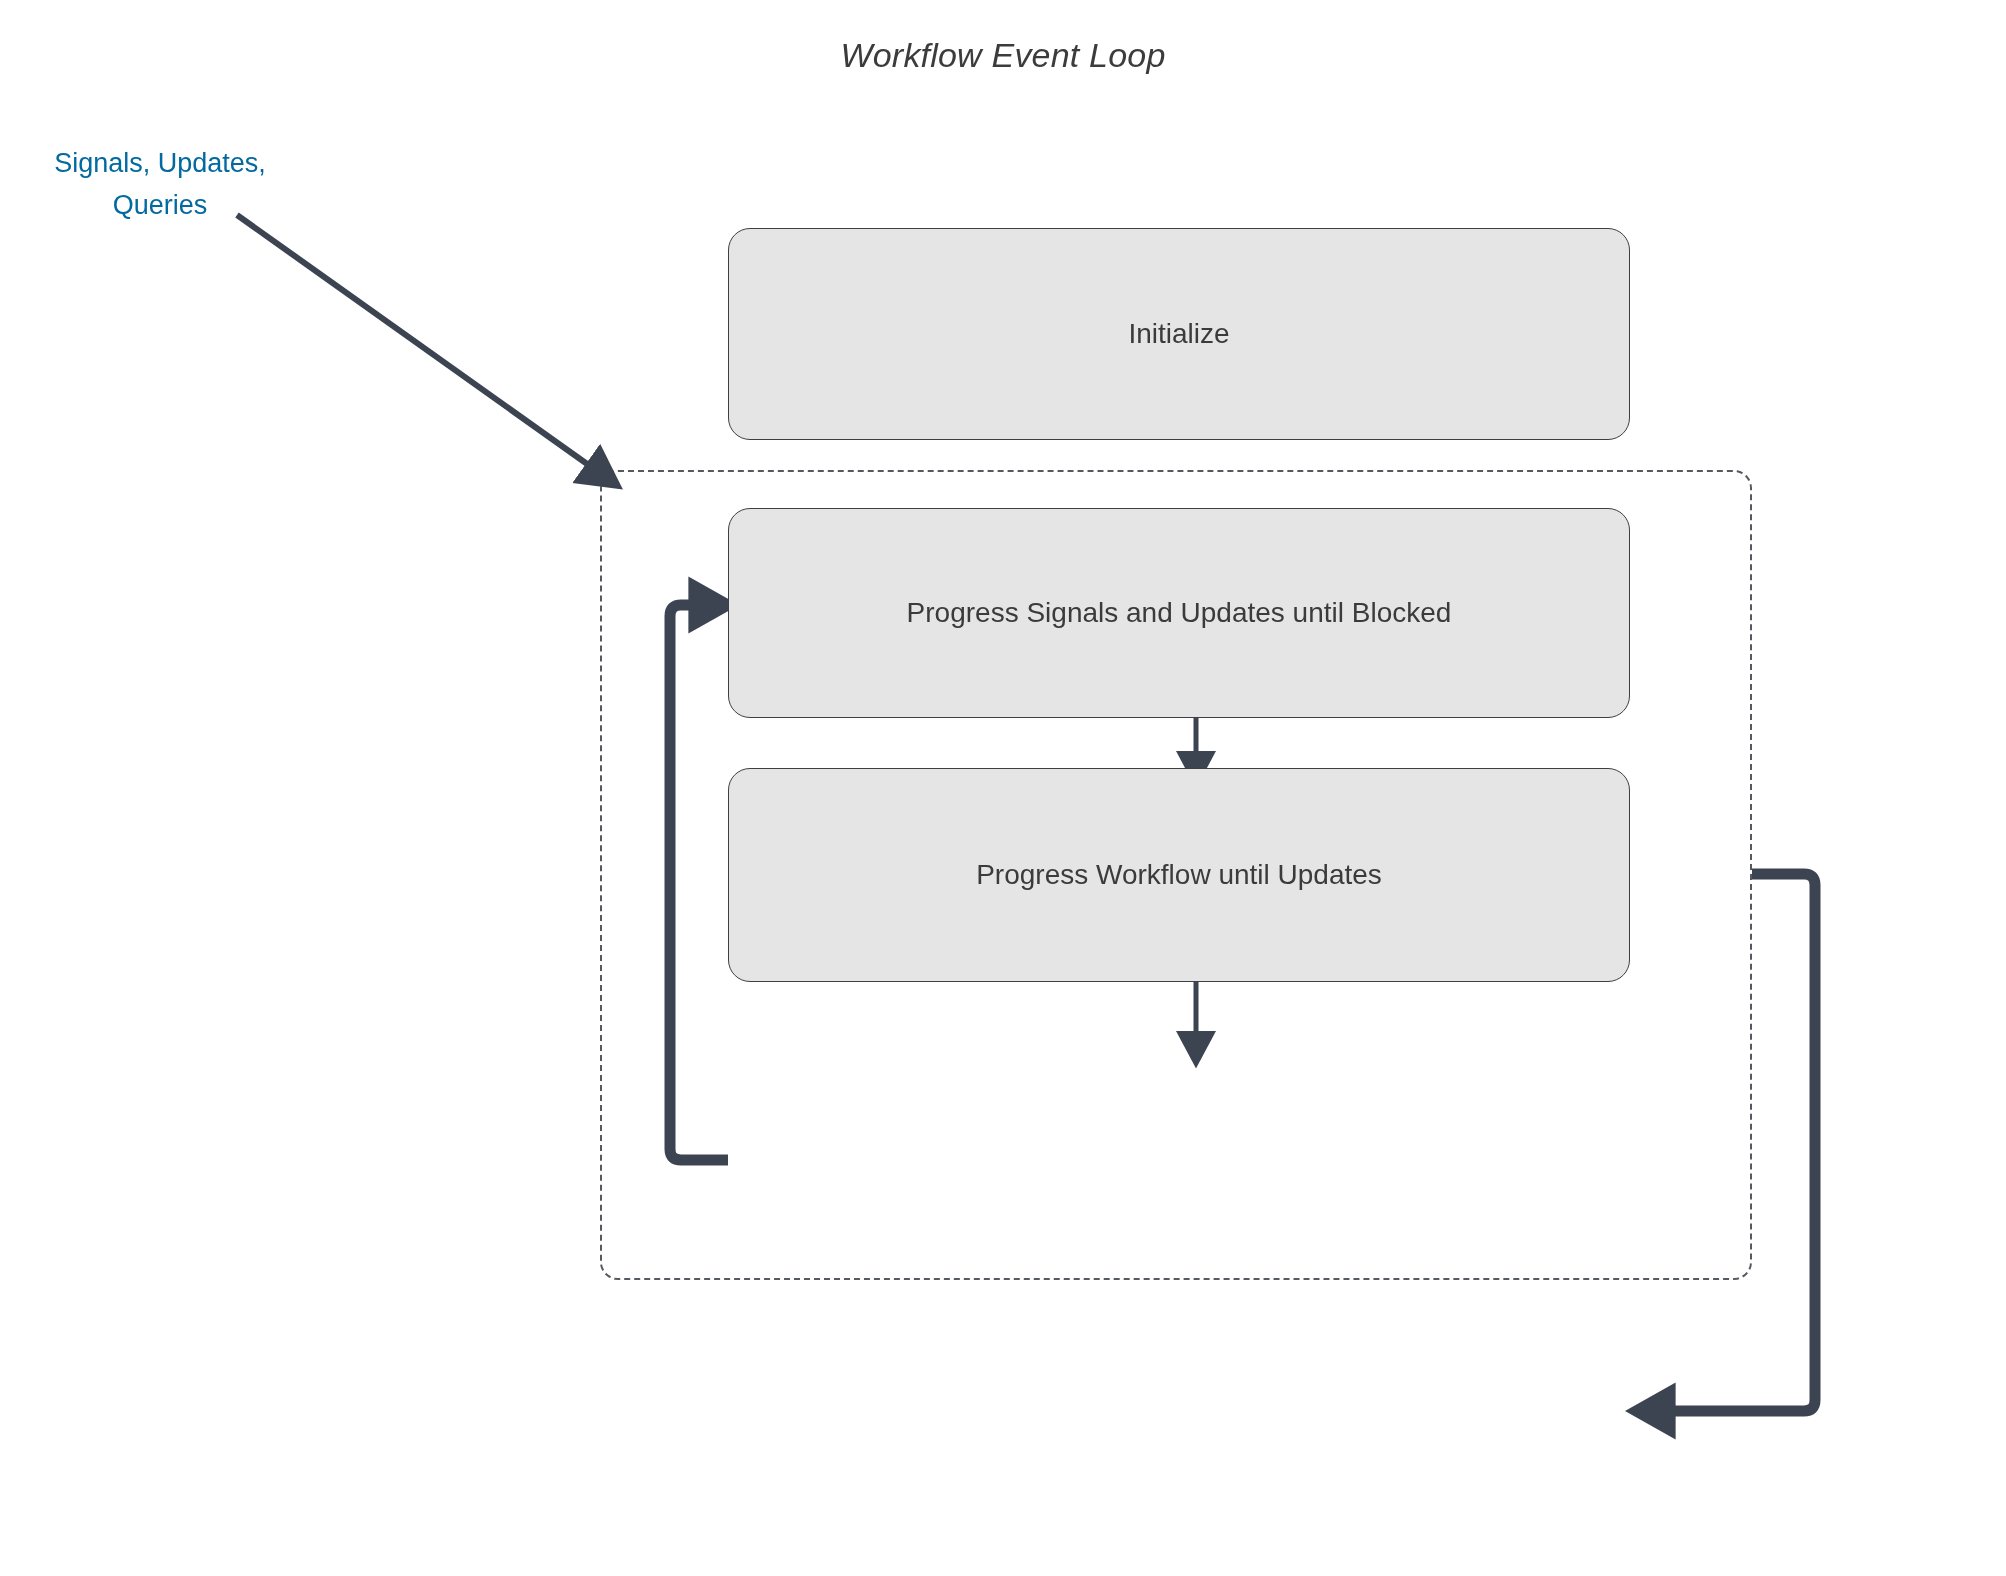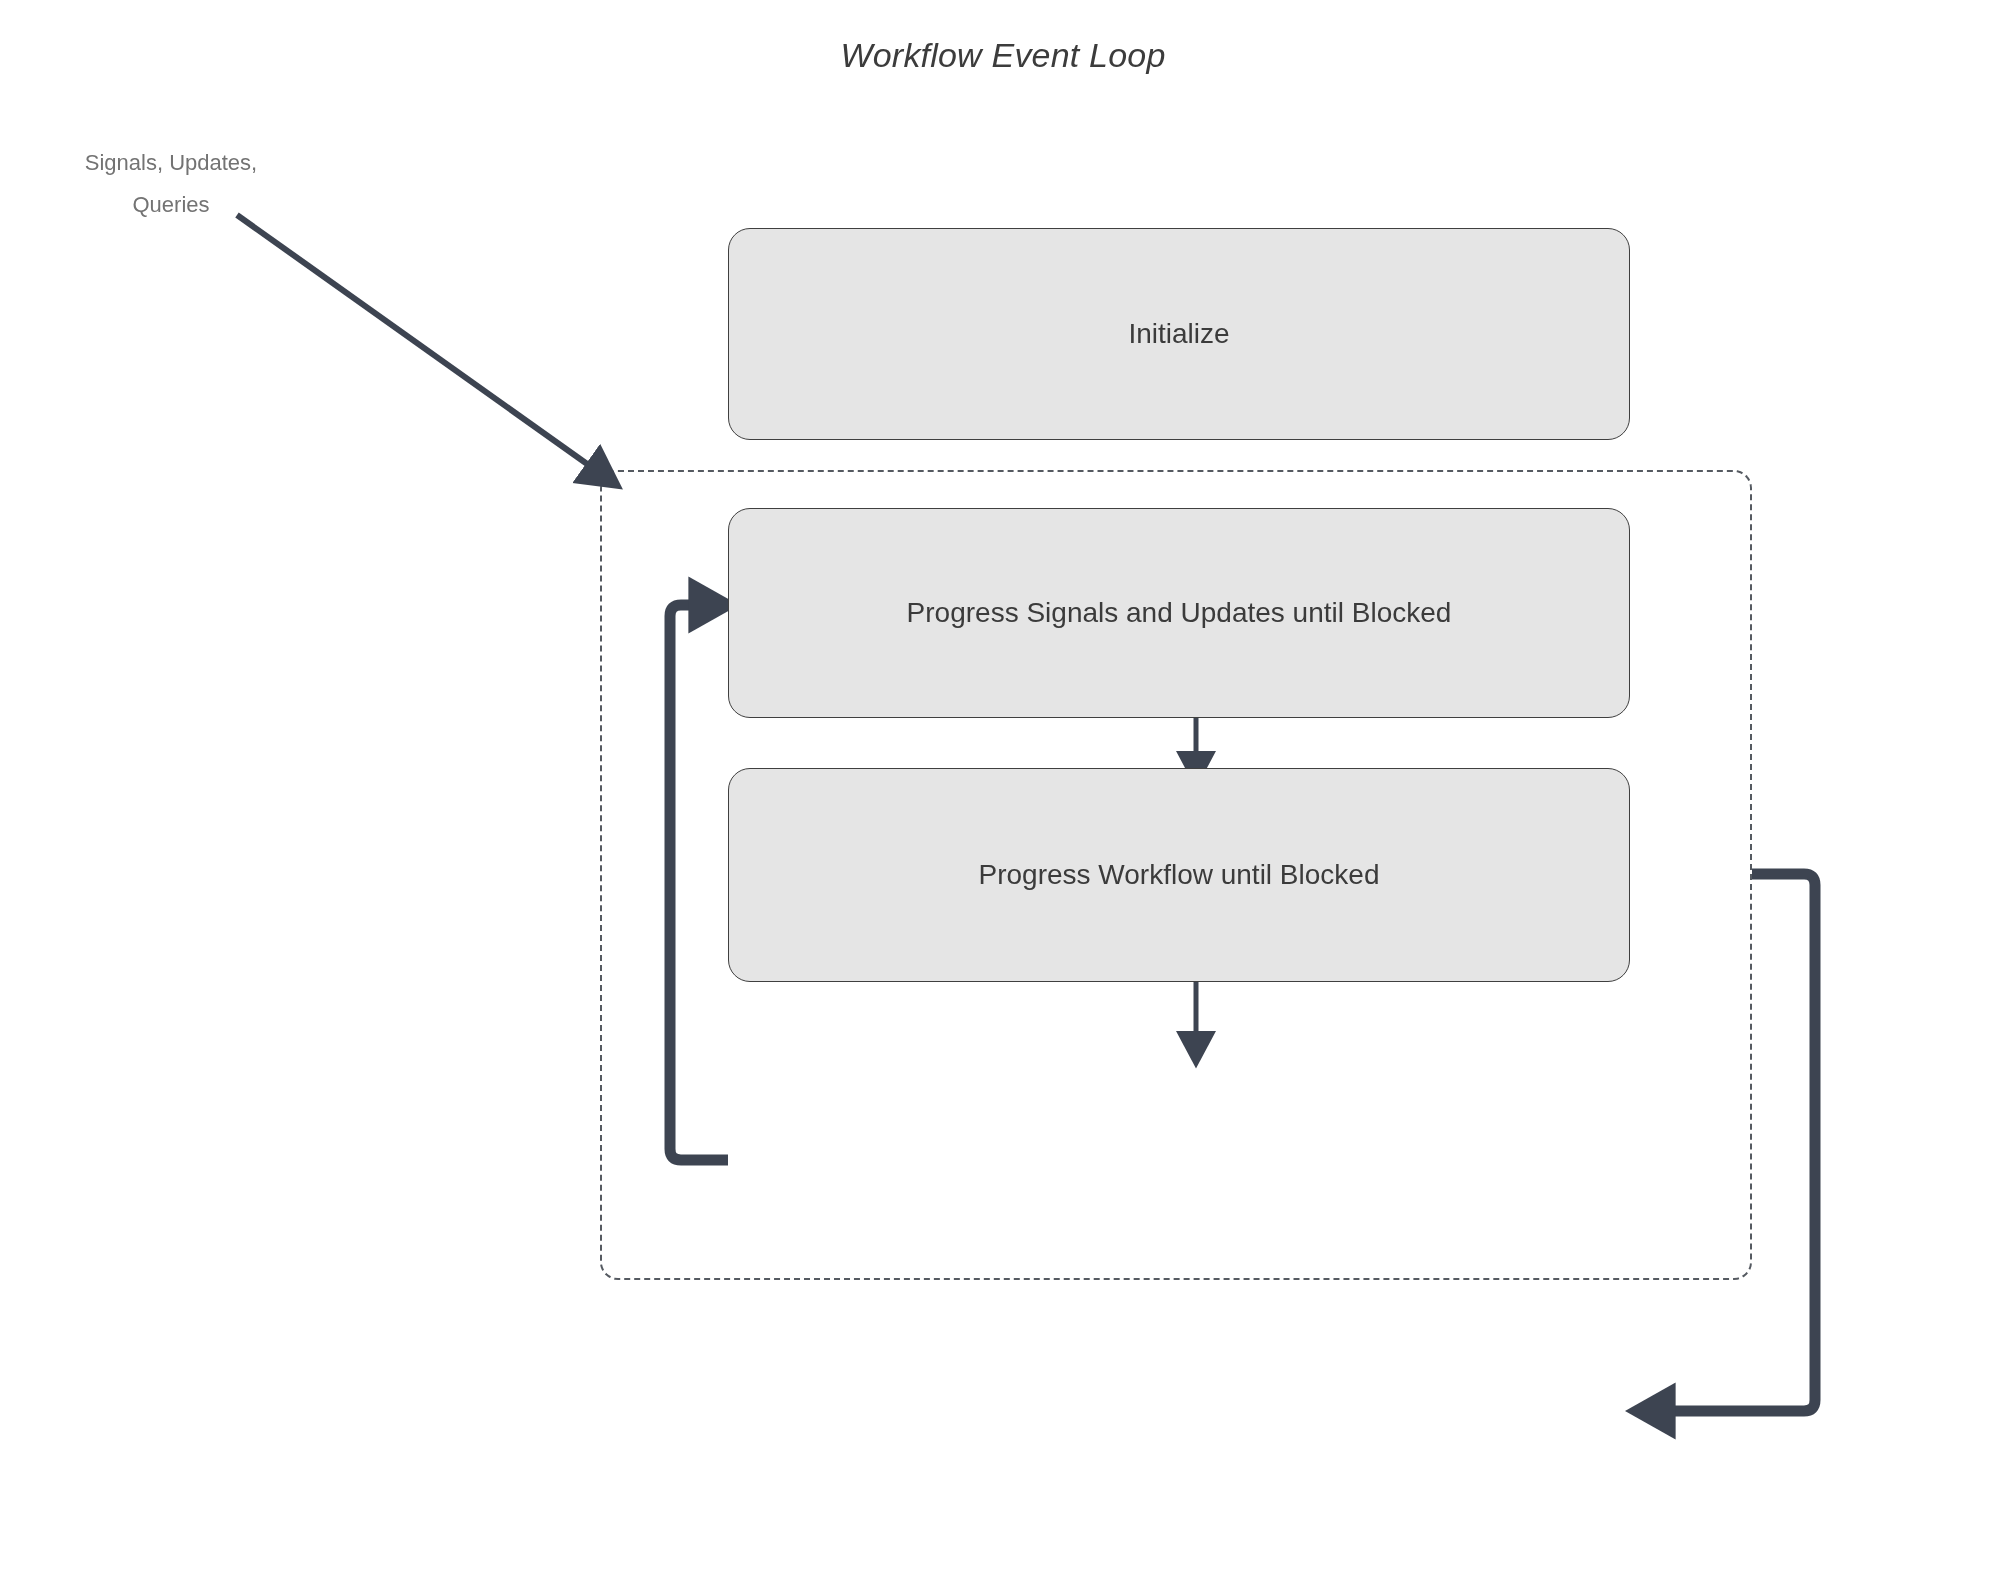--- a/index.html
+++ b/index.html
@@ -29,27 +29,27 @@
     font-style: italic;
     font-size: 34px;
     color: #3c3c3c;
     letter-spacing: 0.2px;
     white-space: pre;
   }
 
   
   .input-label {
     position: absolute;
-    left: 26px;
+    left: 15px;
     top: 142px;
     width: 290px;
     text-align: center;
-    font-size: 22px;
+    font-size: 27px;
     line-height: 42px;
-    color: #737373;
+    color: #0369a1;
     white-space: pre-line;
   }
 
   
   .loop-container {
     position: absolute;
     left: 600px;
     top: 470px;
     width: 1152px;
     height: 810px;
@@ -140,18 +140,18 @@
 
   <div class="node" id="node-initialize">
     <span class="node-label">Initialize</span>
   </div>
 
   <div class="node" id="node-progress-signals">
     <span class="node-label">Progress Signals and Updates until Blocked</span>
   </div>
 
   <div class="node" id="node-progress-workflow">
-    <span class="node-label">Progress Workflow until Blocked</span>
+    <span class="node-label">Progress Workflow until Updates</span>
   </div>
 
 
 
 </div>
 
 </body></html>

